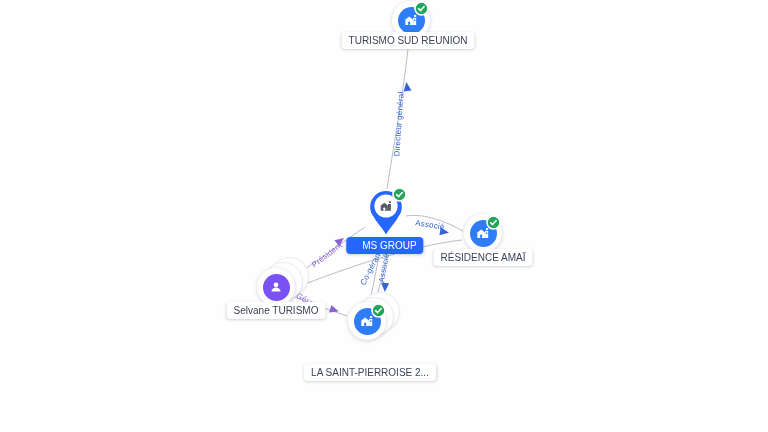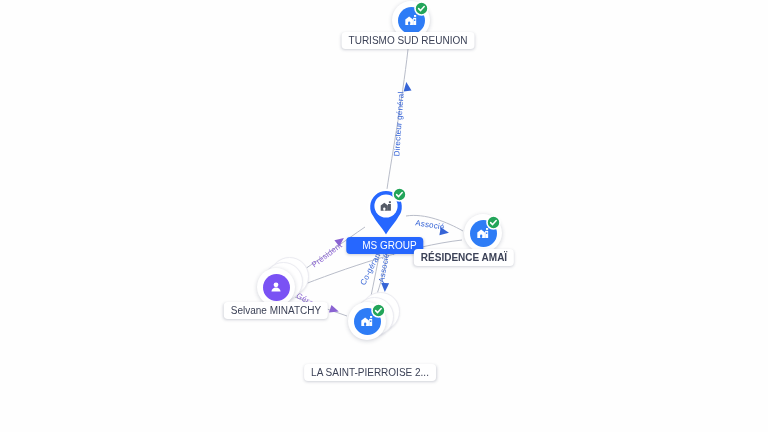--- a/index.html
+++ b/index.html
@@ -128,35 +128,35 @@
           </g>
           <rect x="5.7" y="10.6" width="2.4" height="4" rx="1.1" fill="#2e7cf6"></rect>
           <rect x="12.3" y="8.4" width="1.6" height="1.6" fill="#2e7cf6"></rect>
         </svg>
       </div>
     </div>
     <svg class="badge" style="left:486px; top:215px;" viewBox="0 0 15 15">
       <circle cx="7.5" cy="7.5" r="6.5" fill="#23a55a" stroke="#fff" stroke-width="1.6"></circle>
       <path d="M4.6 7.6 l2 2 3.6-4" stroke="#fff" stroke-width="1.5" fill="none" stroke-linecap="round" stroke-linejoin="round"></path>
     </svg>
-    <div class="node-label" style="left:464px; top:249px;font-weight:bold;">RÉSIDENCE AMAÏ</div>
+    <div class="node-label" style="left:483px; top:249px;">RÉSIDENCE AMAÏ</div>
   </div>
 
   <div class="node">
     <div class="ghost" style="left:270px; top:257px;"></div>
     <div class="ghost" style="left:264px; top:262px;"></div>
     <div class="circle-node" style="left:257px; top:268px;">
       <div class="inner-purple">
         <svg width="16" height="16" viewBox="0 0 18 18">
           <circle cx="9" cy="6.6" r="2.7" fill="#fff"></circle>
           <path d="M3.9 14.2 a5.1 4.6 0 0 1 10.2 0 Z" fill="#fff"></path>
         </svg>
       </div>
     </div>
-    <div class="node-label" style="left:276px; top:302px;">Selvane MINATCHY</div>
+    <div class="node-label" style="left:276px; top:302px;">Selvane TURISMO</div>
   </div>
 
   <div class="node">
     <div class="ghost" style="left:361px; top:292px;"></div>
     <div class="ghost" style="left:355px; top:297px;"></div>
     <div class="circle-node" style="left:348px; top:302px;">
       <div class="inner-blue">
         <svg width="16" height="16" viewBox="0 0 18 18">
           <g fill="#fff">
             <path d="M2.6 14.6 V8.4 L6.9 5.2 l4.3 3.2 V14.6 Z"></path>

